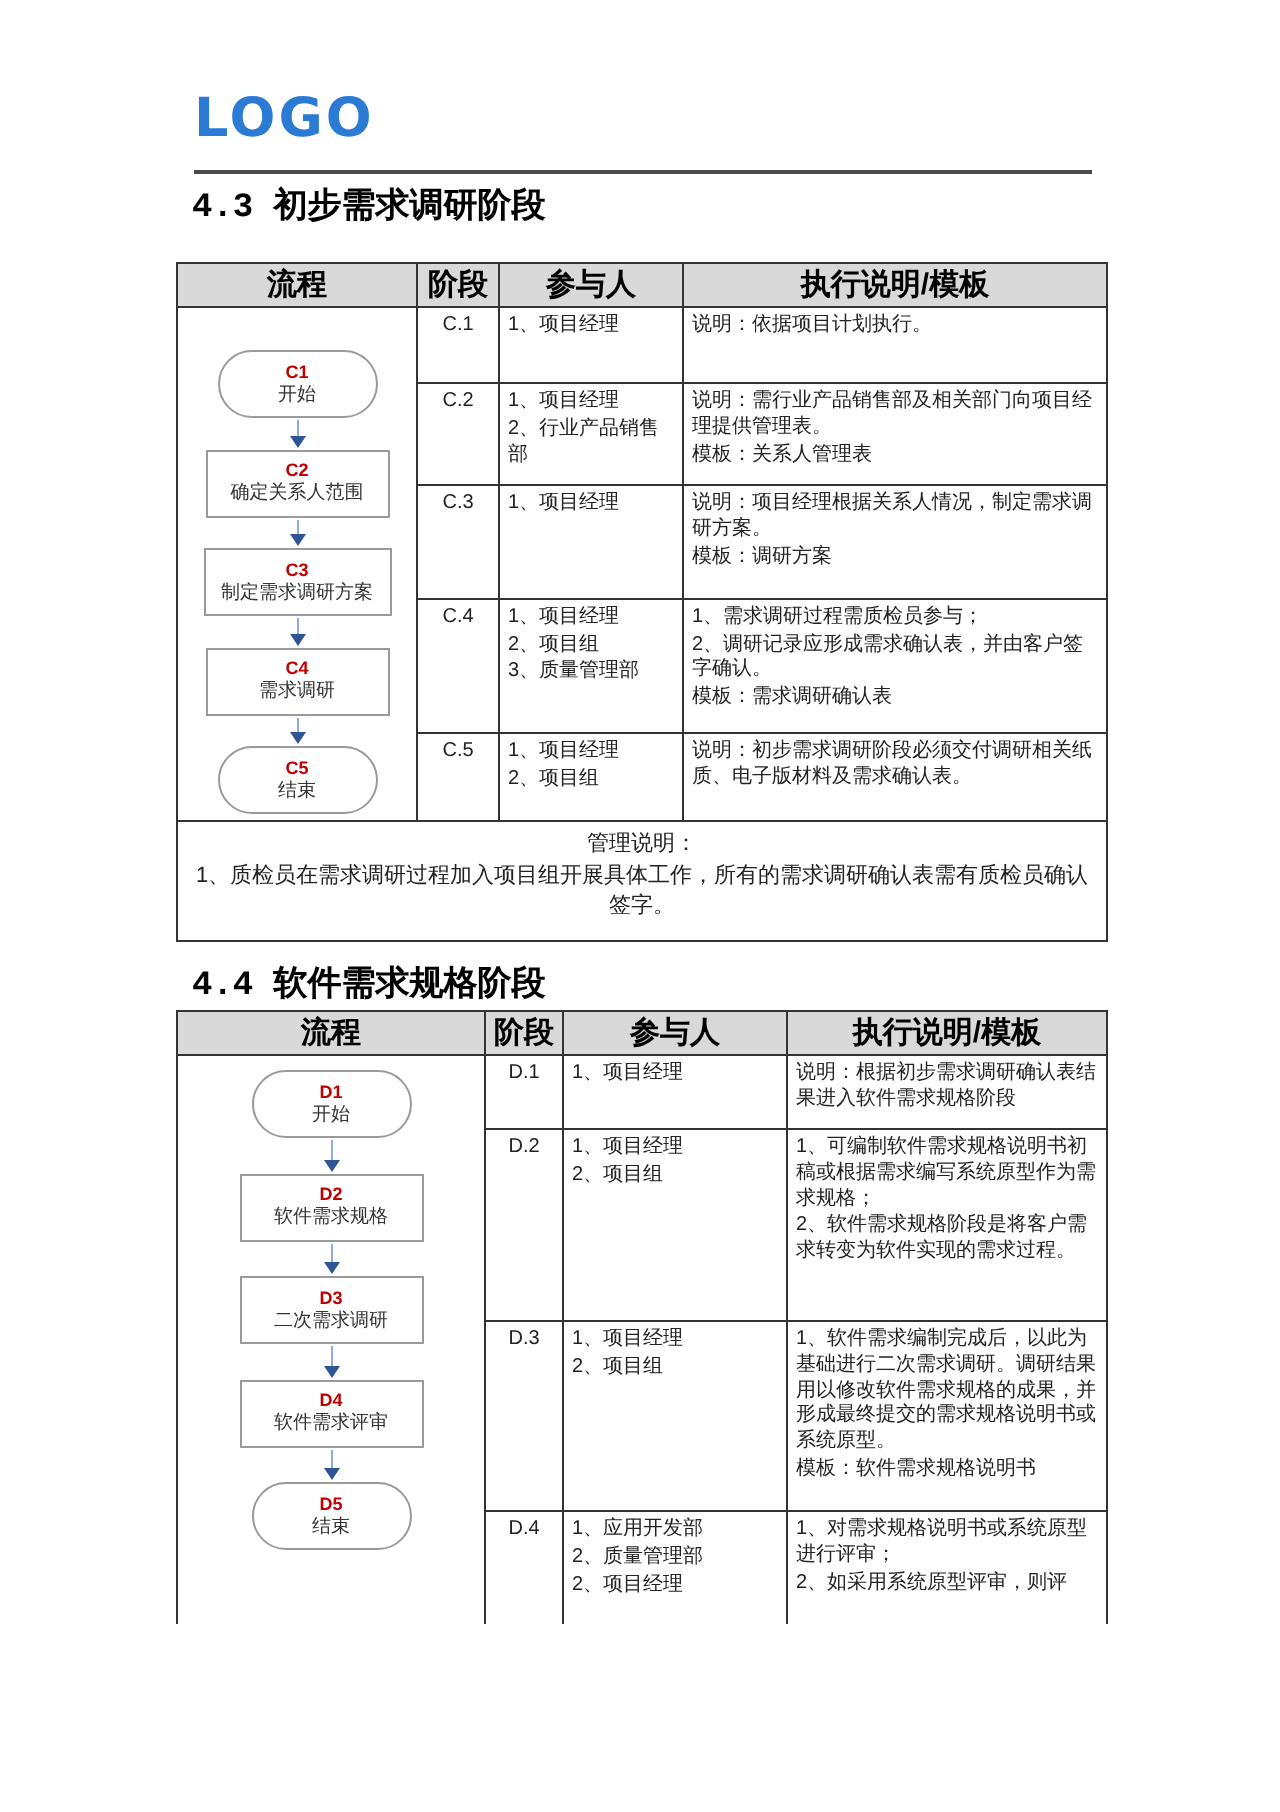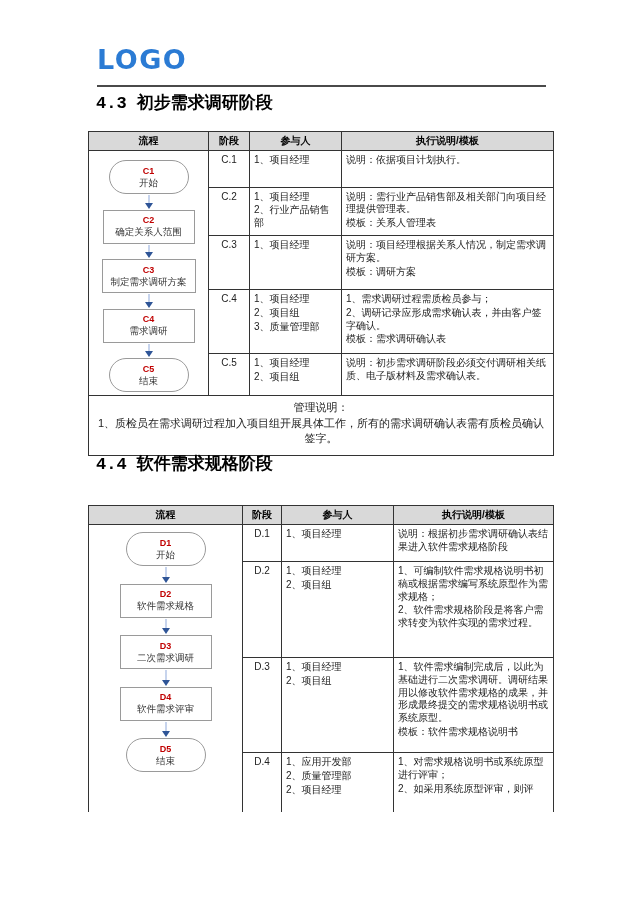--- a/index.html
+++ b/index.html
@@ -13,42 +13,42 @@
     font-family:"DejaVu Sans",sans-serif;font-weight:800;font-size:27px;line-height:1;
     color:#2B7BD4;letter-spacing:1.5px;
   }
   .rule{position:absolute;left:97px;top:85px;width:449px;height:2px;background:#4a4a4a;}
   
   .sec-heading{
     position:absolute;margin:0;font-family:Liberation Mono, monospace;
     font-weight:bold;font-size:17px;color:#000;white-space:nowrap;
   }
   #h43{left:96px;top:91px;}
-  #h44{left:96px;top:452px;}
+  #h44{left:96px;top:480px;}
   
   .tbl-wrap{position:absolute;left:88px;width:466px;}
   #t1wrap{top:131px;}
   #t2wrap{top:505px;height:318px;overflow:hidden;border-bottom:1px solid #cfcfcf;box-sizing:border-box;}
   table.proc{border-collapse:collapse;width:465px;table-layout:fixed;border:1.5px solid #111;}
   table.proc th,table.proc td{border:1px solid #333;box-sizing:border-box;}
   table.proc th{
-    background:#D9D9D9;font-size:10px;font-weight:bold;color:#000;
+    background:#D9D9D9;font-size:15px;font-weight:bold;color:#000;
     height:19px;padding:1px 2px;text-align:center;
   }
   table.proc td{vertical-align:top;font-size:10px;line-height:12.8px;padding:3px 4px;color:#222;}
   td.stage{vertical-align:middle;text-align:center;font-size:11px;color:#111;padding:0 2px;}
   td.flow-cell{vertical-align:top;padding:3px 2px;}
   .part-cell div,.desc-cell div,.note-cell div{margin:0 0 1px 0;}
   .note-cell{padding:4px 7px !important;font-size:11px !important;line-height:15px !important;text-align:center;}
   
   .flowchart{
     display:flex;flex-direction:column;align-items:center;
     justify-content:space-between;
   }
-  .fc1{height:232px;margin-top:6px;}
+  .fc1{height:232px;margin-top:18px;}
   .fc2{height:240px;margin-top:4px;}
   .fc-node{
     background:#fff;border:1px solid #9a9a9a;
     display:flex;flex-direction:column;align-items:center;justify-content:center;
     min-height:34px;box-sizing:border-box;padding:2px 8px;
   }
   .fc-node.stadium{border-radius:17px;min-width:80px;}
   .fc-node.rect{border-radius:0;min-width:92px;}
   .fc-code{color:#C00000;font-weight:bold;font-size:9px;line-height:11px;}
   .fc-label{color:#333;font-size:9.5px;line-height:12px;white-space:nowrap;}

